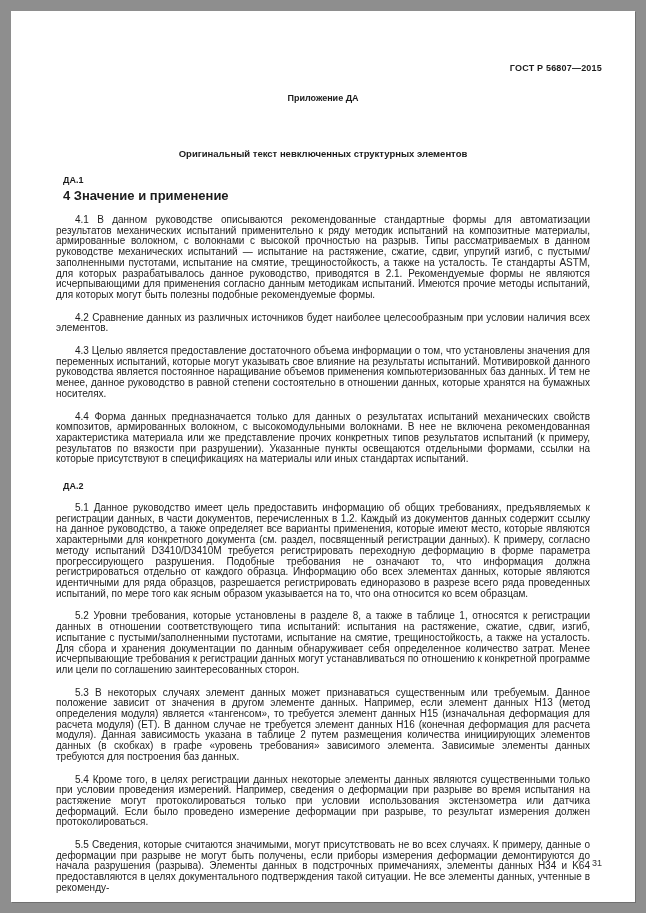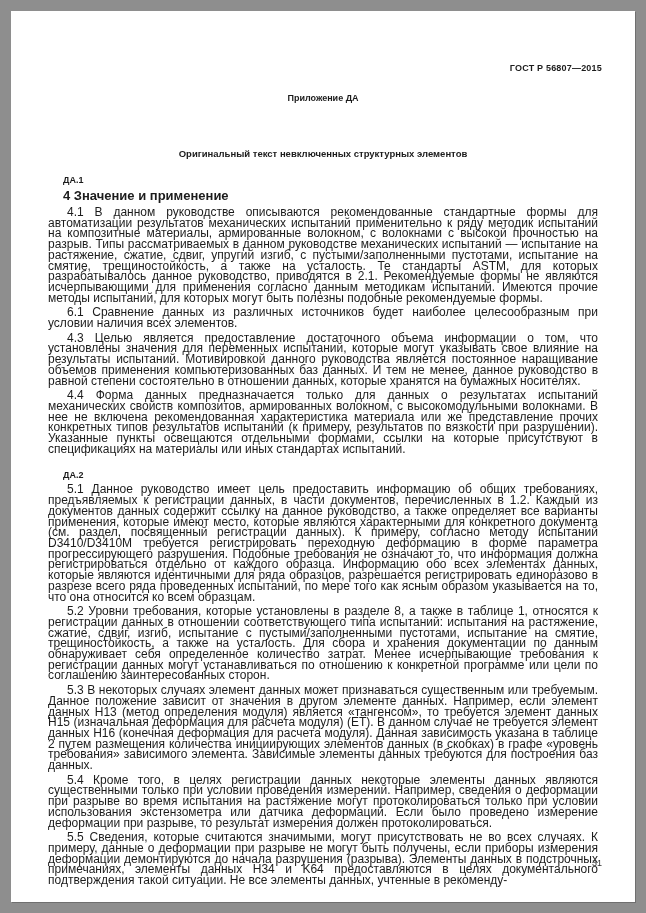--- a/index.html
+++ b/index.html
@@ -45,25 +45,25 @@
     margin-top: 16px;
   }
   .sec-heading {
     font-weight: bold;
     font-size: 13px;
     padding-left: 19px;
     margin-top: 3px;
     margin-bottom: 2px;
   }
   .para {
-    font-size: 12px;
+    font-size: 10px;
     line-height: 10.7px;
     text-align: justify;
     text-indent: 19px;
-    margin: 4px;
+    margin: 12px;
   }
   .sec-label.da2 {
     margin-bottom: 2px;
   }
   .page-number {
     position: absolute;
     right: 33px;
     bottom: 34px;
     font-size: 9px;
     color: #333333;
@@ -80,21 +80,21 @@
     <div class="annex">
       <div>Приложение ДА</div>
     </div>
 
     <div class="main-title">Оригинальный текст невключенных структурных элементов</div>
 
     <div>
       <div class="sec-label">ДА.1</div>
       <div class="sec-heading">4 Значение и применение</div>
       <p class="para">4.1 В данном руководстве описываются рекомендованные стандартные формы для автоматизации результатов механических испытаний применительно к ряду методик испытаний на композитные материалы, армированные волокном, с волокнами с высокой прочностью на разрыв. Типы рассматриваемых в данном руководстве механических испытаний — испытание на растяжение, сжатие, сдвиг, упругий изгиб, с пустыми/заполненными пустотами, испытание на смятие, трещиностойкость, а также на усталость. Те стандарты ASTM, для которых разрабатывалось данное руководство, приводятся в 2.1. Рекомендуемые формы не являются исчерпывающими для применения согласно данным методикам испытаний. Имеются прочие методы испытаний, для которых могут быть полезны подобные рекомендуемые формы.</p>
-      <p class="para">6.1 Сравнение данных из различных источников будет наиболее целесообразным при условии наличия всех элементов.</p>
+      <p class="para">4.2 Сравнение данных из различных источников будет наиболее целесообразным при условии наличия всех элементов.</p>
       <p class="para">4.3 Целью является предоставление достаточного объема информации о том, что установлены значения для переменных испытаний, которые могут указывать свое влияние на результаты испытаний. Мотивировкой данного руководства является постоянное наращивание объемов применения компьютеризованных баз данных. И тем не менее, данное руководство в равной степени состоятельно в отношении данных, которые хранятся на бумажных носителях.</p>
       <p class="para">4.4 Форма данных предназначается только для данных о результатах испытаний механических свойств композитов, армированных волокном, с высокомодульными волокнами. В нее не включена рекомендованная характеристика материала или же представление прочих конкретных типов результатов испытаний (к примеру, результатов по вязкости при разрушении). Указанные пункты освещаются отдельными формами, ссылки на которые присутствуют в спецификациях на материалы или иных стандартах испытаний.</p>
     </div>
 
     <div>
       <div class="sec-label da2">ДА.2</div>
       <p class="para">5.1 Данное руководство имеет цель предоставить информацию об общих требованиях, предъявляемых к регистрации данных, в части документов, перечисленных в 1.2. Каждый из документов данных содержит ссылку на данное руководство, а также определяет все варианты применения, которые имеют место, которые являются характерными для конкретного документа (см. раздел, посвященный регистрации данных). К примеру, согласно методу испытаний D3410/D3410M требуется регистрировать переходную деформацию в форме параметра прогрессирующего разрушения. Подобные требования не означают то, что информация должна регистрироваться отдельно от каждого образца. Информацию обо всех элементах данных, которые являются идентичными для ряда образцов, разрешается регистрировать единоразово в разрезе всего ряда проведенных испытаний, по мере того как ясным образом указывается на то, что она относится ко всем образцам.</p>
       <p class="para">5.2 Уровни требования, которые установлены в разделе 8, а также в таблице 1, относятся к регистрации данных в отношении соответствующего типа испытаний: испытания на растяжение, сжатие, сдвиг, изгиб, испытание с пустыми/заполненными пустотами, испытание на смятие, трещиностойкость, а также на усталость. Для сбора и хранения документации по данным обнаруживает себя определенное количество затрат. Менее исчерпывающие требования к регистрации данных могут устанавливаться по отношению к конкретной программе или цели по соглашению заинтересованных сторон.</p>
       <p class="para">5.3 В некоторых случаях элемент данных может признаваться существенным или требуемым. Данное положение зависит от значения в другом элементе данных. Например, если элемент данных H13 (метод определения модуля) является «тангенсом», то требуется элемент данных H15 (изначальная деформация для расчета модуля) (ЕТ). В данном случае не требуется элемент данных H16 (конечная деформация для расчета модуля). Данная зависимость указана в таблице 2 путем размещения количества  инициирующих элементов данных (в скобках) в графе «уровень требования» зависимого элемента. Зависимые элементы данных требуются для построения баз данных.</p>
       <p class="para">5.4 Кроме того, в целях регистрации данных некоторые элементы данных являются существенными только при условии проведения измерений. Например, сведения о деформации при разрыве во время испытания на растяжение могут протоколироваться только при условии использования экстензометра или датчика деформаций. Если было проведено измерение деформации при разрыве, то результат измерения должен протоколироваться.</p>

